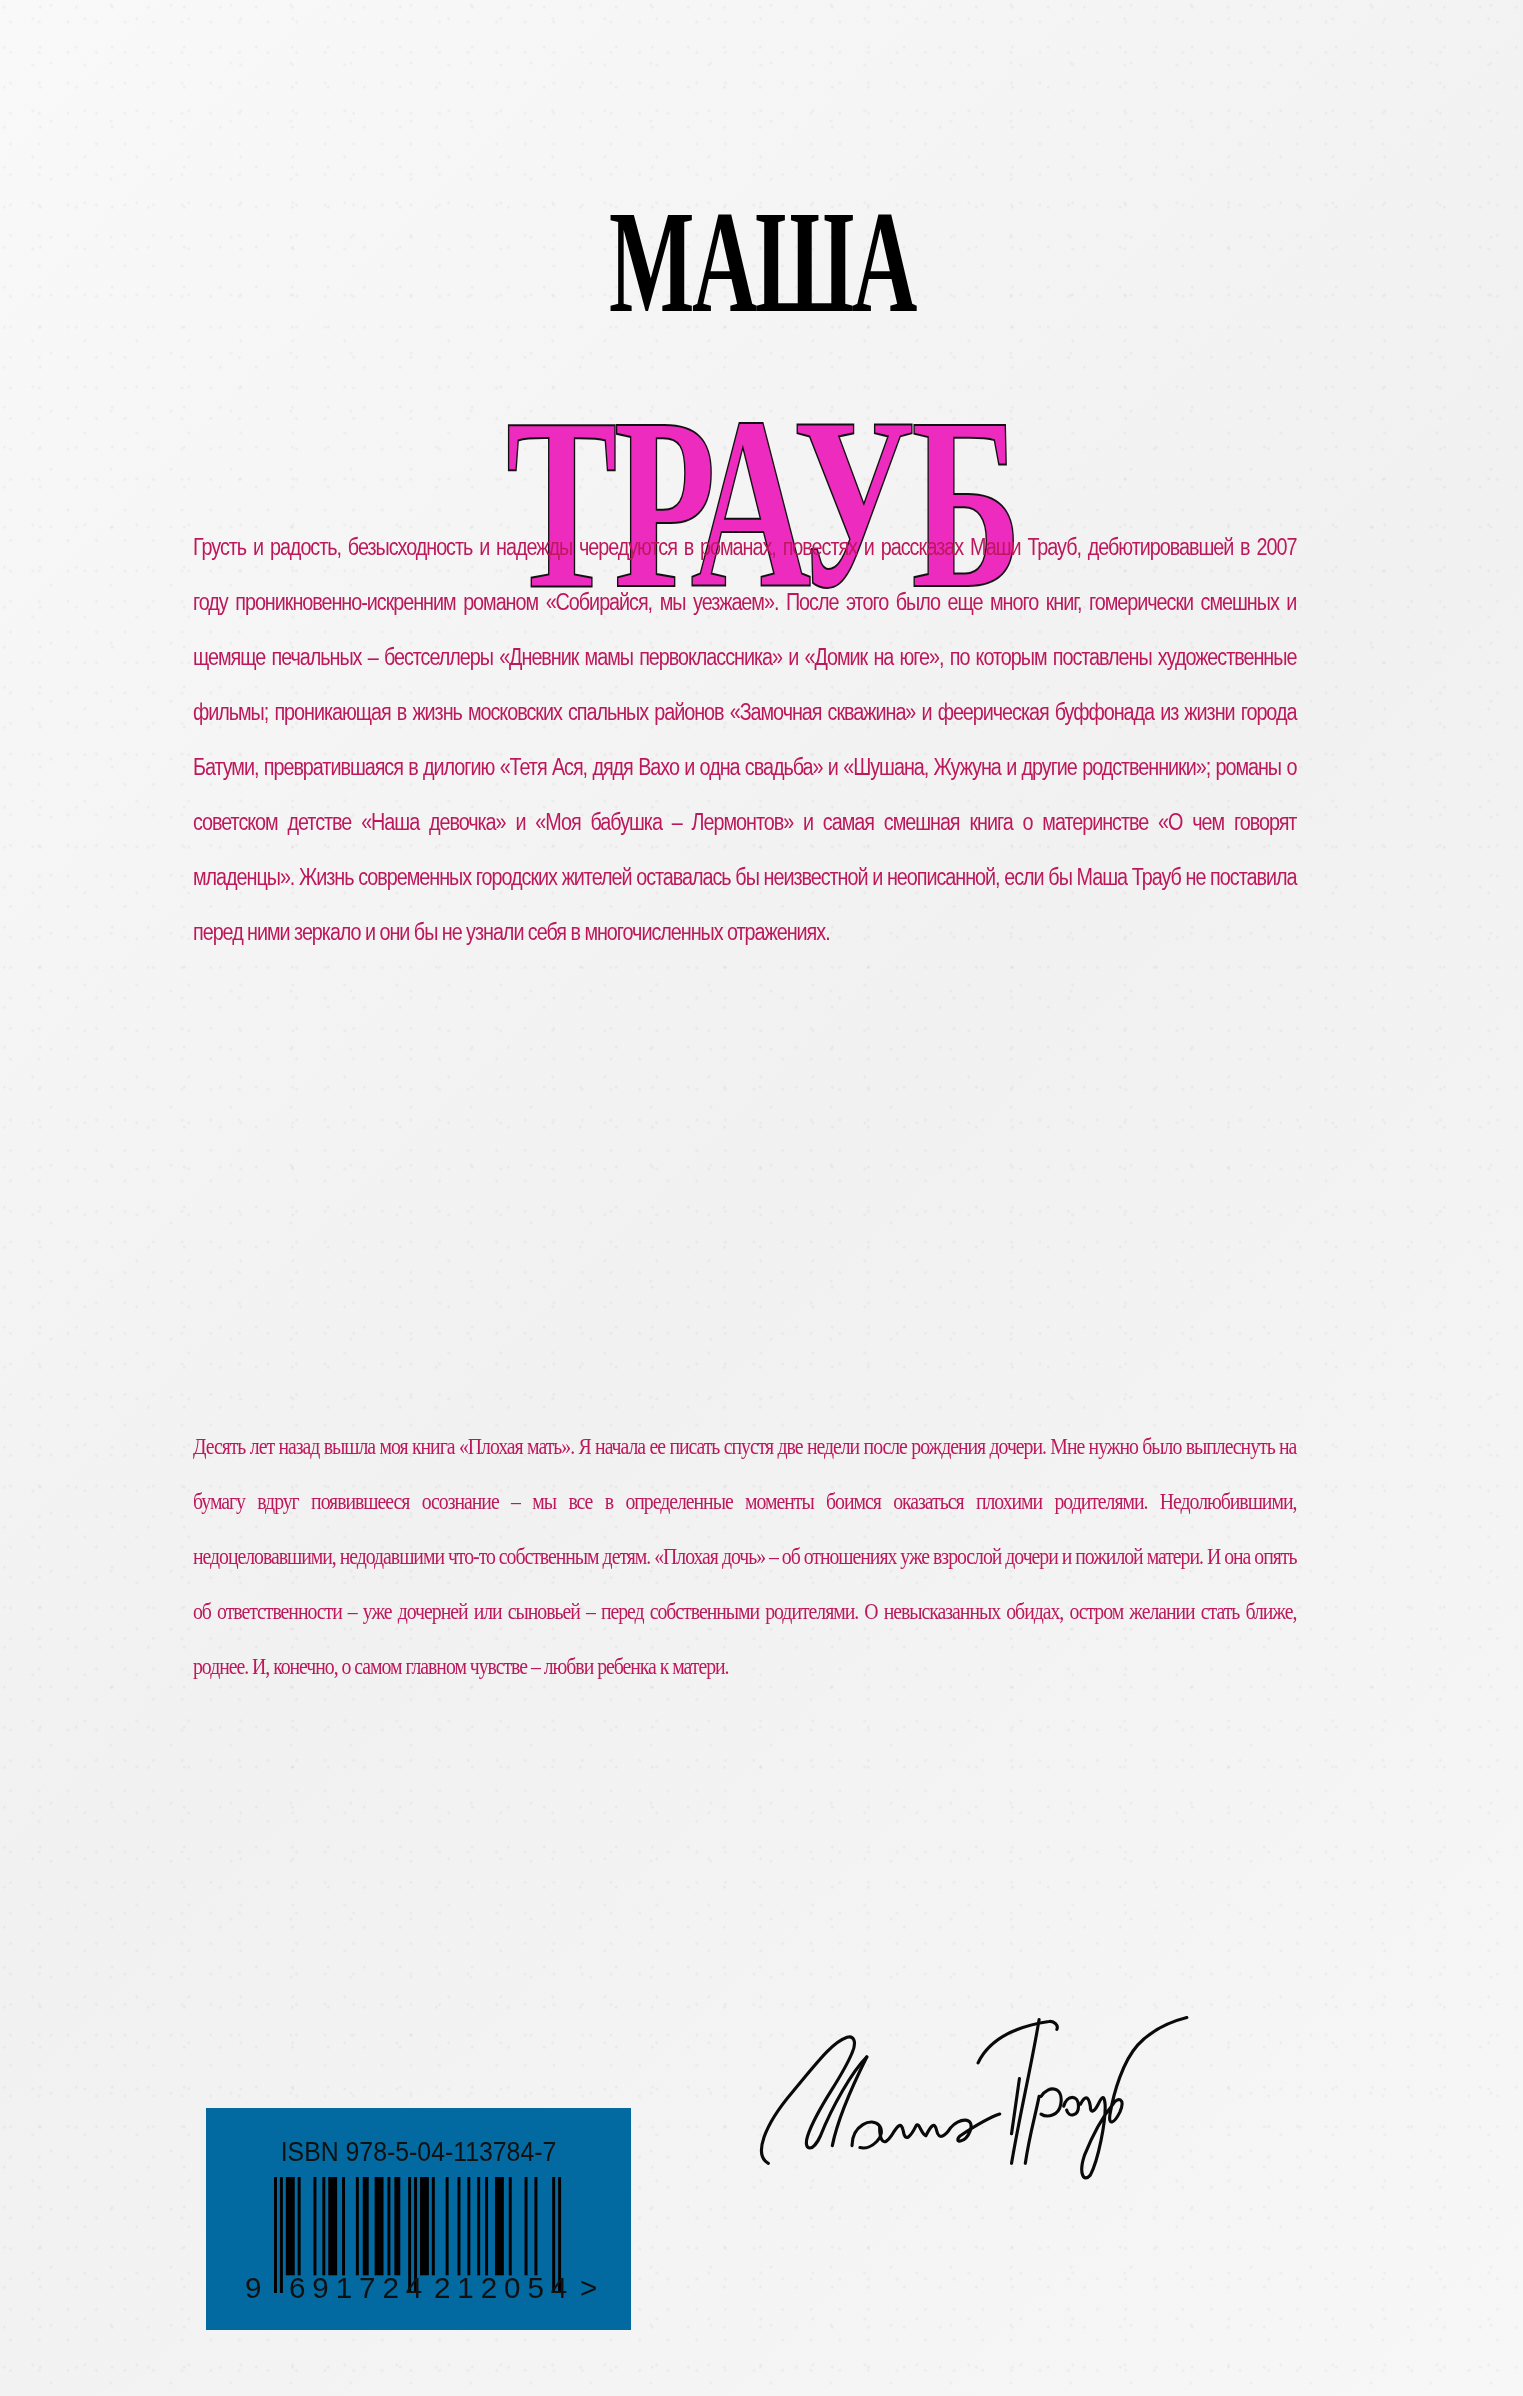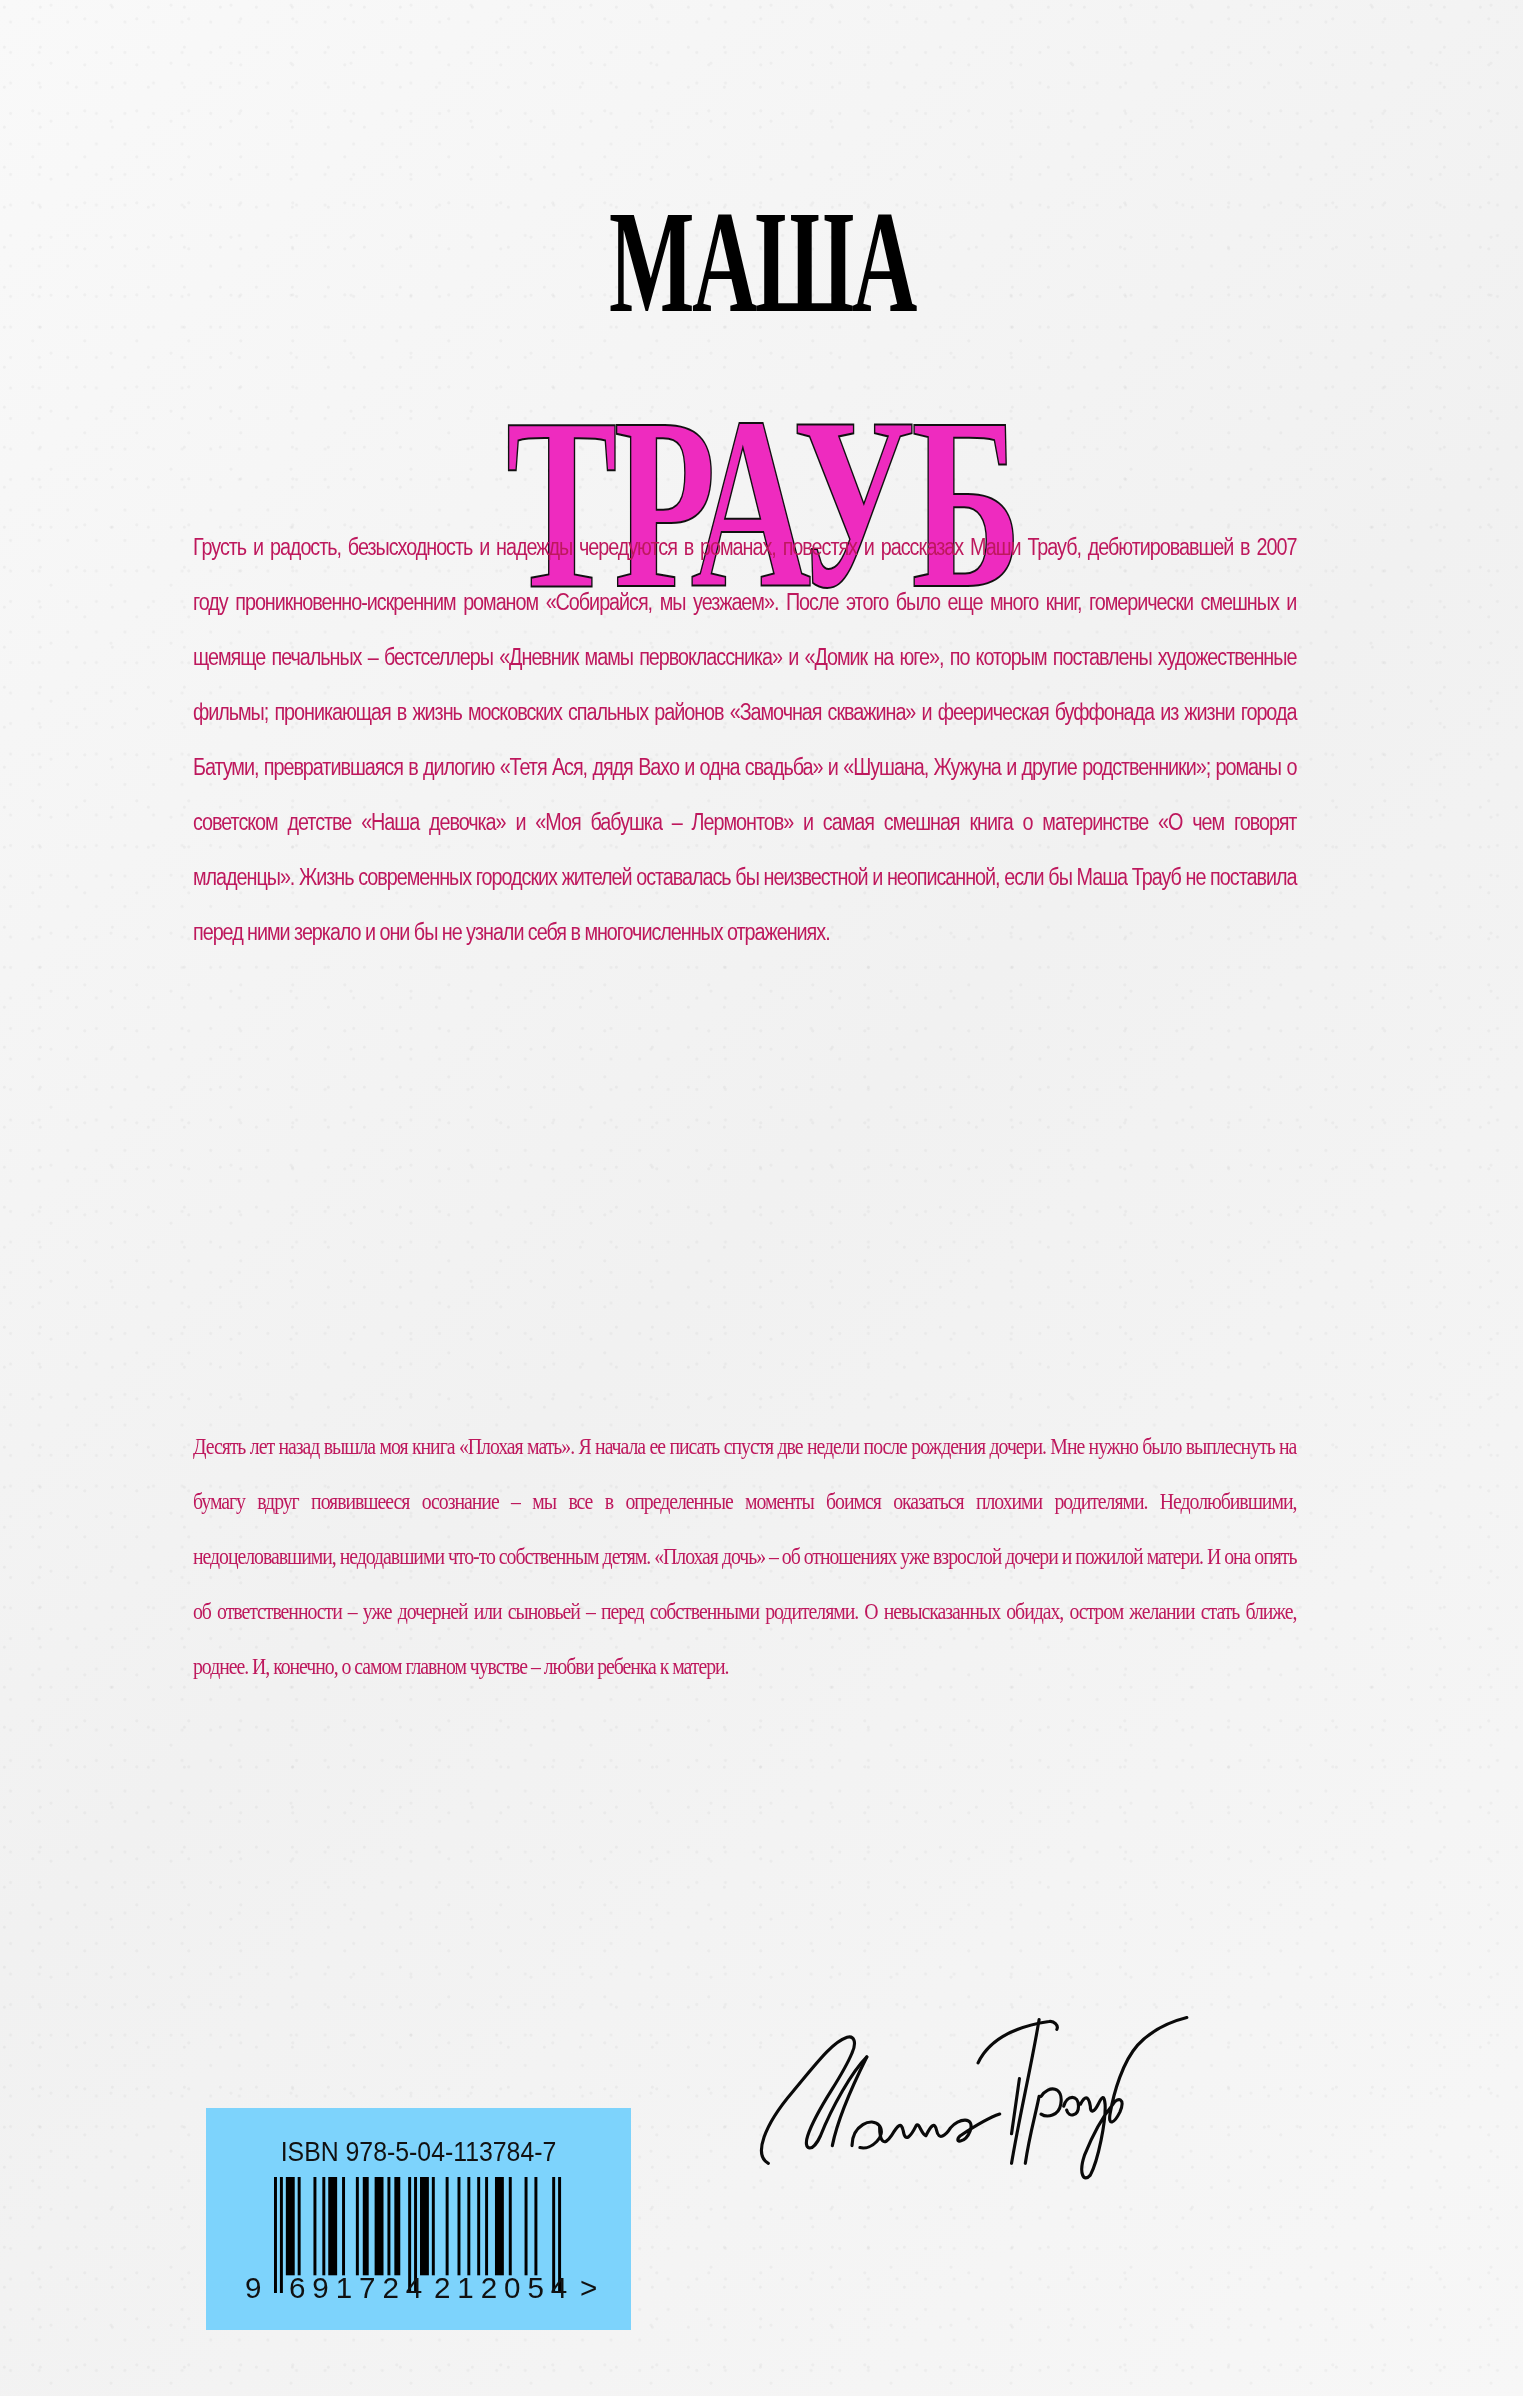--- a/index.html
+++ b/index.html
@@ -51,21 +51,21 @@
     margin: 0;
     transform: scaleX(0.86);
     transform-origin: 0 0;
     width: 1283px;
   }
   .para1 { top: 520px; }
   .para2 { top: 1419px; font-family: Liberation Serif, serif; }
   .isbn-box {
     position: absolute; left: 206px; top: 2108px;
     width: 425px; height: 222px;
-    background: #7dd3fc;
+    background: #0369a1;
   }
   .isbn-label {
     position: absolute; left: 0; right: 0; top: 27.6px;
     text-align: center;
     font-family: "Liberation Sans", sans-serif;
     font-size: 27.6px; color: #111;
     transform: scaleX(0.9);
   }
   .barcode {
     position: absolute; left: 68px; top: 69px; width: 292px; height: 116px;

